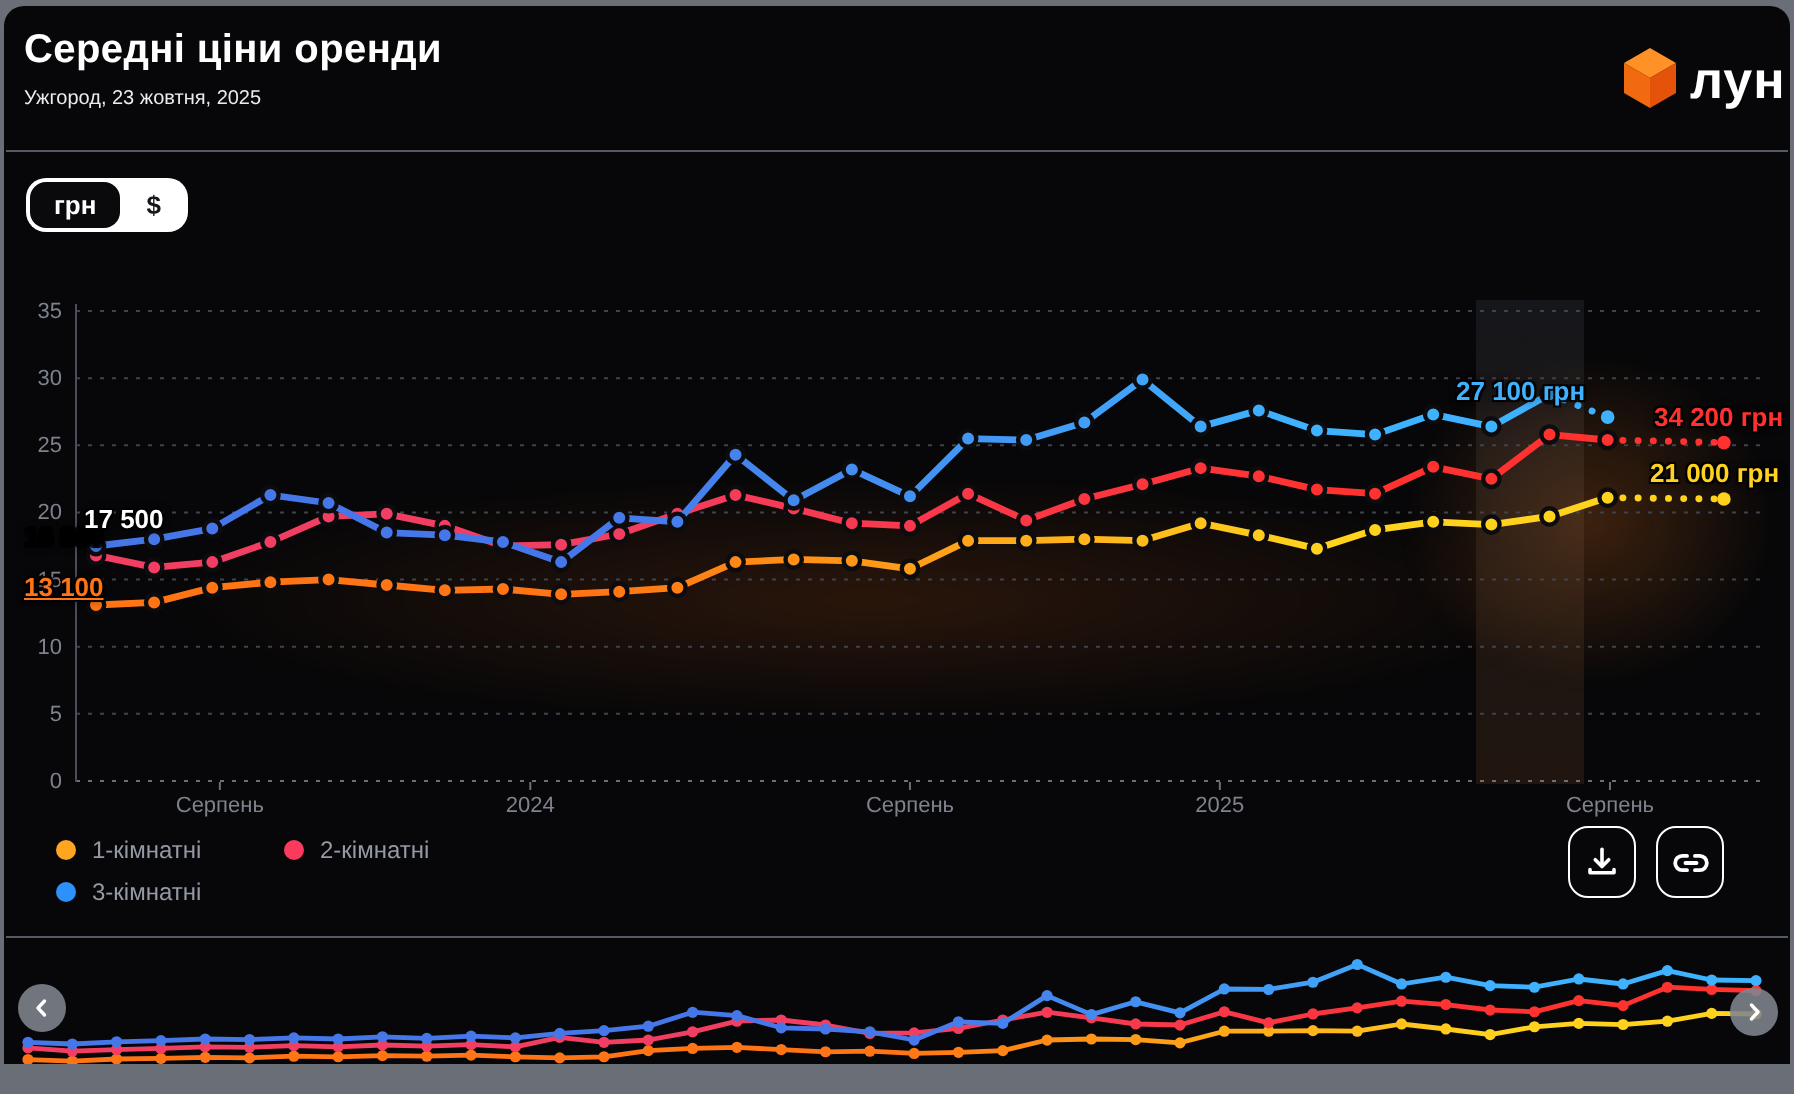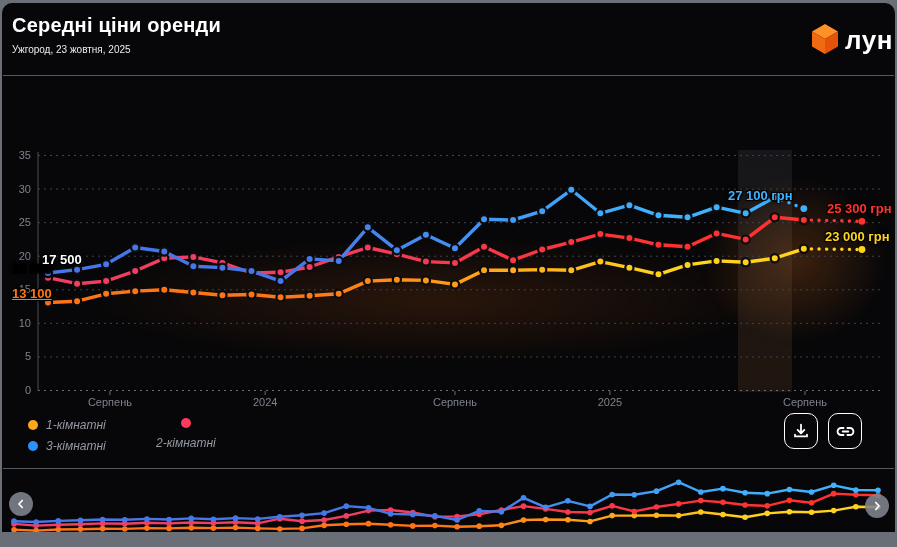--- a/index.html
+++ b/index.html
@@ -23,23 +23,23 @@
   .glow-right{left:700px;top:175px;width:190px;height:170px;
      background:radial-gradient(ellipse at 50% 50%,rgba(255,130,35,.22),rgba(255,130,35,0) 70%);filter:blur(4px);}
   .band{left:738px;top:150px;width:54px;height:242px;
      background:linear-gradient(to bottom,rgba(150,160,185,.10),rgba(255,150,60,.10));}
   svg.charts{left:0;top:0;pointer-events:none;}
   .lbl{font-weight:700;font-size:13px;white-space:nowrap;
        text-shadow:-1px -1px 0 rgba(0,0,0,.85),1px -1px 0 rgba(0,0,0,.85),
                    -1px 1px 0 rgba(0,0,0,.85),1px 1px 0 rgba(0,0,0,.85),0 0 4px rgba(0,0,0,.9);}
   .l-s2-start{left:42px;top:252px;} .l-s1-start{left:12px;top:261px;} .l-s0-start{left:12px;top:286px;text-decoration:underline;}
   .l-s2-end{left:728px;top:188px;} .l-s1-end{left:827px;top:201px;} .l-s0-end{left:825px;top:229px;}
-  .legend-item{display:flex;align-items:center;gap:8px;color:#9599a3;font-size:12px;font-style:italic;}
+  .legend-item{display:flex;align-items:center;gap:8px;color:#9599a3;font-size:12px;}
   .ldot{width:10px;height:10px;border-radius:50%;}
-  .li0{left:28px;top:418px;} .li1{left:156px;top:418px;flex-direction:column;} .li2{left:28px;top:439px;text-align:center;}
+  .li0{left:28px;top:418px;} .li1{left:142px;top:418px;} .li2{left:28px;top:439px;text-align:center;}
   .act{width:34px;height:36px;border:1.6px solid #fff;border-radius:10px;background:transparent;
        display:flex;align-items:center;justify-content:center;cursor:pointer;padding:0;}
   .a-dl{left:784px;top:413px;} .a-ln{left:828px;top:413px;}
   .nav{width:24px;height:24px;border-radius:50%;background:rgba(128,133,142,.88);
        display:flex;align-items:center;justify-content:center;cursor:pointer;border:none;padding:0;}
   .n-prev{left:9px;top:492px;} .n-next{left:865px;top:494px;}
 </style>
 </head>
 <body>
 
@@ -51,20 +51,24 @@
   <span class="abs" style="left:811px;top:23px;">
     <svg width="28" height="32" viewBox="0 0 28 32">
       <polygon points="14,1 27,8.5 14,16 1,8.5" fill="#ff9126"></polygon>
       <polygon points="1,8.5 14,16 14,31 1,23.5" fill="#f26a10"></polygon>
       <polygon points="27,8.5 14,16 14,31 27,23.5" fill="#e5520a"></polygon>
     </svg>
   </span>
   <div class="abs logo-text">лун</div>
   <div class="abs divider d1"></div>
 
+  <div class="abs toggle">
+    <button class="tg sel">грн</button>
+    <button class="tg">$</button>
+  </div>
 
   <div class="abs glow glow-warm"></div>
   <div class="abs glow glow-right"></div>
   <div class="abs glow band"></div>
 
   <svg id="charts" class="abs charts" width="897" height="547">
       <defs>
         <linearGradient id="g0" gradientUnits="userSpaceOnUse" x1="48" y1="0" x2="861.96" y2="0">
           <stop offset="0%" stop-color="#ff7414"></stop>
           <stop offset="30%" stop-color="#ff7414"></stop>
@@ -340,22 +344,22 @@
         <circle cx="833.6923076923076" cy="485.296" r="2.8" fill="url(#mg2)"></circle>
         <circle cx="855.8461538461538" cy="490.022" r="2.8" fill="url(#mg2)"></circle>
         <circle cx="878" cy="490.3" r="2.8" fill="url(#mg2)"></circle>
       </g>
     </svg>
 
   <div class="abs lbl l-s1-start" style="color: #000000;">16 800</div>
   <div class="abs lbl l-s2-start" style="color: #ffffff;">17 500</div>
   <div class="abs lbl l-s0-start" style="color: rgb(255, 116, 20);">13 100</div>
   <div class="abs lbl l-s2-end" style="color: rgb(63, 178, 255);">27 100 грн</div>
-  <div class="abs lbl l-s1-end" style="color: rgb(255, 50, 48);">25 300 грн</div>
-  <div class="abs lbl l-s0-end" style="color: rgb(255, 210, 30);">23 000 грн</div>
+  <div class="abs lbl l-s1-end" style="color: rgb(255, 50, 48);">34 200 грн</div>
+  <div class="abs lbl l-s0-end" style="color: rgb(255, 210, 30);">21 000 грн</div>
 
   <div class="abs legend-item li0">
     <span class="ldot" style="background: rgb(255, 165, 31);"></span>
     <span>1-кімнатні</span>
   </div>
   <div class="abs legend-item li1">
     <span class="ldot" style="background: rgb(251, 58, 93);"></span>
     <span>2-кімнатні</span>
   </div>
   <div class="abs legend-item li2">

